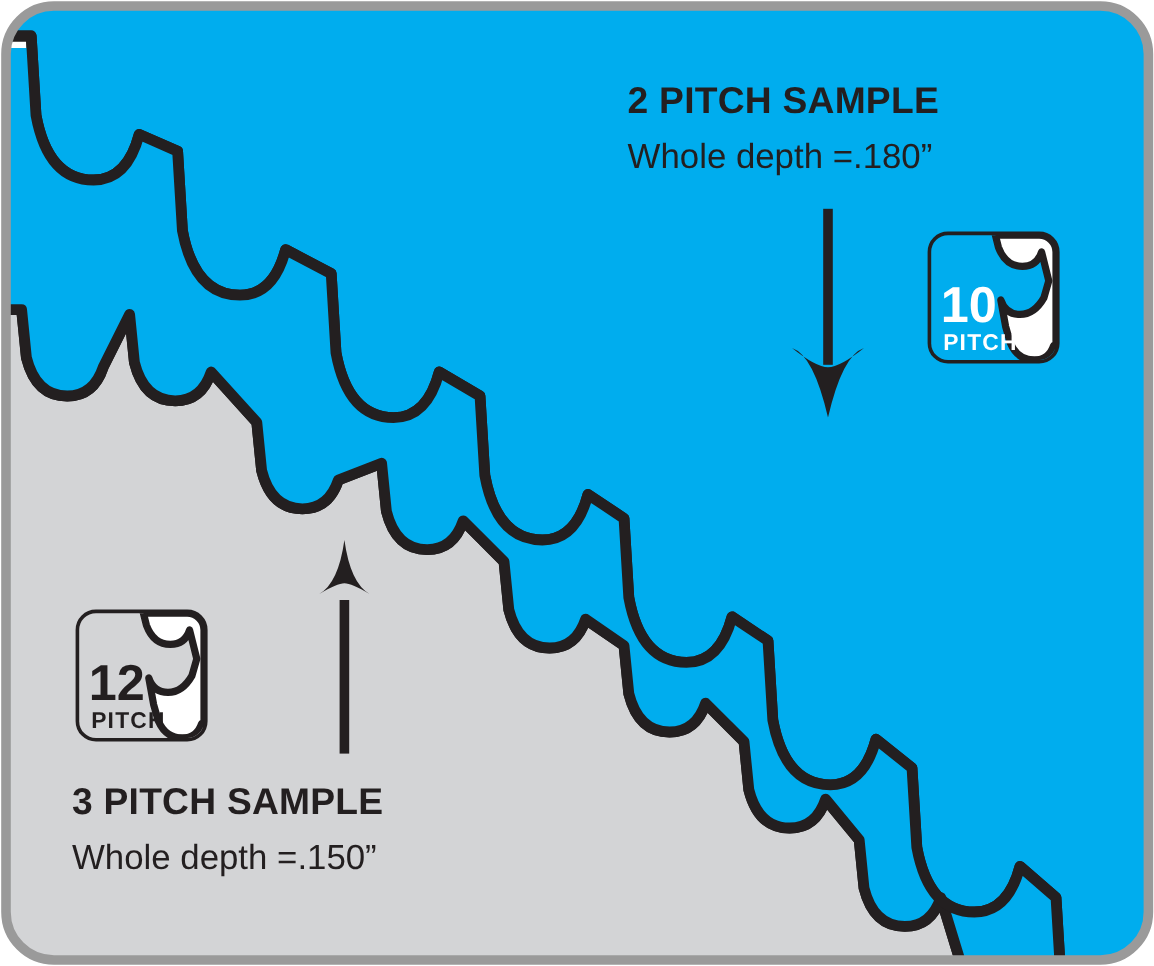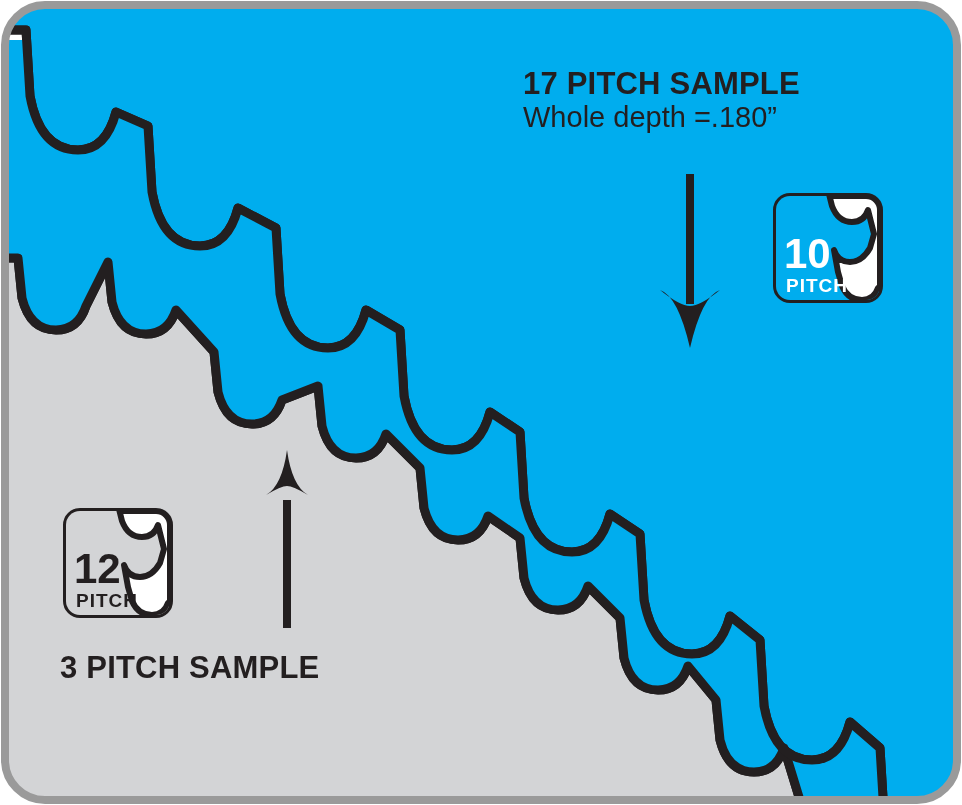--- a/index.html
+++ b/index.html
@@ -5,21 +5,21 @@
 <style>
   html,body{margin:0;padding:0;background:#ffffff;}
   body{width:962px;height:805px;overflow:hidden;
        font-family:"Liberation Sans","DejaVu Sans",sans-serif;}
   #stage{position:relative;width:962px;height:805px;}
   #stage svg{display:block;}
   .label-block{position:absolute;}
   .title{font-size:31px;font-weight:bold;color:#231f20;letter-spacing:0.2px;
          white-space:nowrap;line-height:1.05;}
   .subtitle{font-size:29px;font-weight:400;color:#231f20;white-space:nowrap;
-            line-height:1.15;margin-top:0;}
+            line-height:1.15;margin-top:14px;}
   #label-10{left:523px;top:68px;}
   #label-12{left:60px;top:652px;}
 </style>
 </head>
 <body>
 
 <div id="stage">
 
   <svg width="962" height="805" viewBox="0 0 962 805">
     <defs>
@@ -135,21 +135,22 @@
                  L 172 621 L 60 621 Z"></path>
       </g>
       <text x="74" y="583" font-family="'Liberation Sans',sans-serif" font-size="42" font-weight="bold" fill="#231f20">12</text>
       <text x="76" y="607" font-family="'Liberation Sans',sans-serif" font-size="19" font-weight="bold" fill="#231f20" letter-spacing="1">PITCH</text>
     </g>
 
     <rect x="5" y="5" width="952" height="795" rx="40" ry="40" fill="none" stroke="#9a9a9a" stroke-width="8"></rect>
   </svg>
 
   <div class="label-block" id="label-10">
-    <div class="title">17 PITCH SAMPLE</div>
+    <div class="title">2 PITCH SAMPLE</div>
     <div class="subtitle">Whole depth =.180”</div>
   </div>
 
   <div class="label-block" id="label-12">
     <div class="title">3 PITCH SAMPLE</div>
+    <div class="subtitle">Whole depth =.150”</div>
   </div>
 
 </div>
 
 </body></html>

